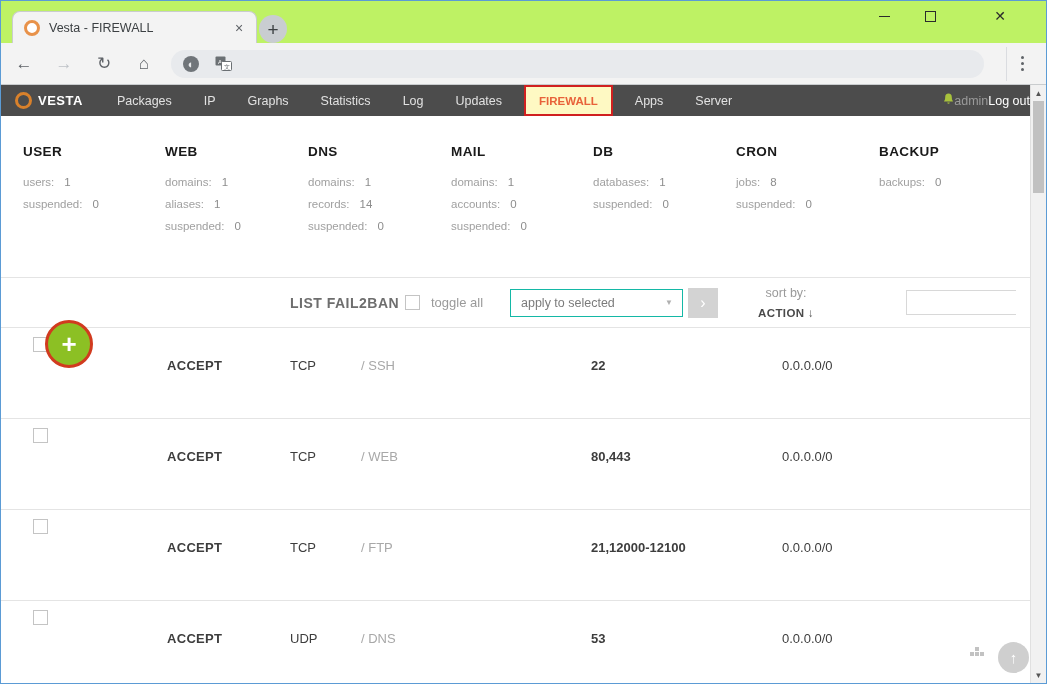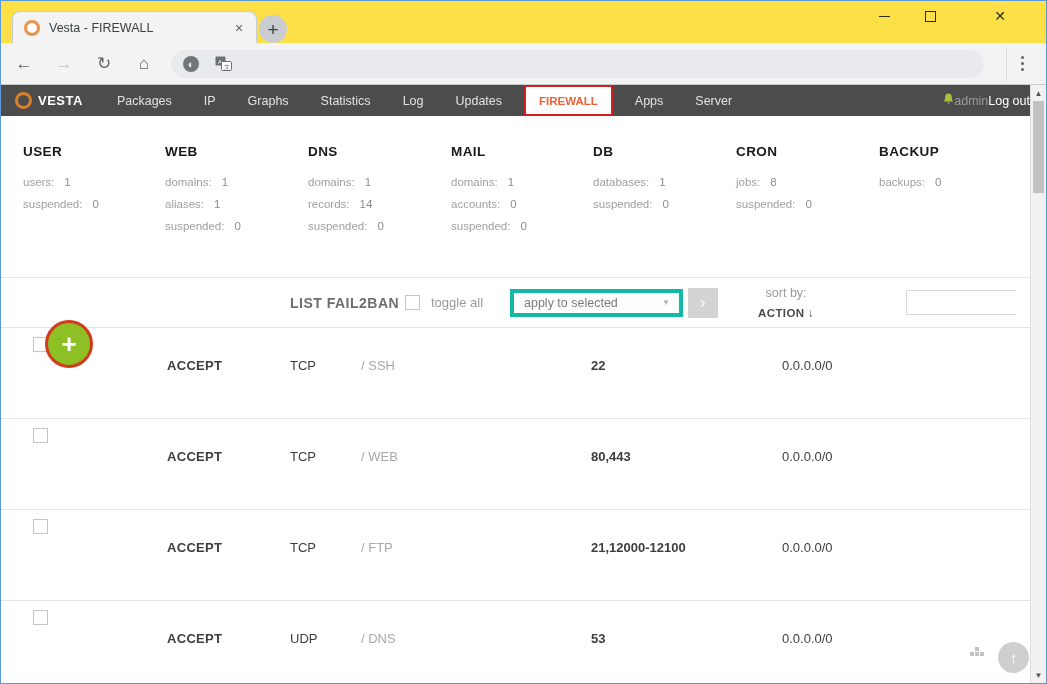--- a/index.html
+++ b/index.html
@@ -16,21 +16,21 @@
     width: 1047px; height: 684px;
     background: #d6d9dc;
     border: 1px solid #5b9bd5;
     overflow: hidden;
   }
 
   
   #titlebar {
     position: absolute; left: 0; top: 0;
     width: 1045px; height: 42px;
-    background: #fde047;
+    background: #bef264;
   }
   #tab {
     position: absolute; left: 11px; top: 10px;
     width: 245px; height: 32px;
     background: #f3f3f3;
     border: 1px solid #c9ccce;
     border-bottom: none;
     border-radius: 8px 8px 0 0;
     display: flex; align-items: center;
   }
@@ -146,21 +146,21 @@
     font-size: 13px; font-weight: bold; color: #ffffff;
     letter-spacing: 0.5px;
   }
   .vtab {
     font-size: 12.5px; color: #e2e2e2;
     padding: 0 16px; height: 33px;
     display: flex; align-items: center;
     white-space: nowrap;
   }
   .vtab.active {
-    background: #ffffff;
+    background: #fef9c3;
     color: #e8623a;
     font-weight: bold;
     font-size: 11.5px;
     border: 2px solid #d02020;
     height: 31px; margin: 1px 6px;
     padding: 0 13px;
   }
   #vnav-right {
     margin-left: auto; display: flex; align-items: center;
     padding-right: 16px; gap: 0;
@@ -208,21 +208,21 @@
   }
   .cbox {
     width: 15px; height: 15px;
     border: 1px solid #c4c4c4; background: #fff;
     flex: none;
   }
   #toggleall-label { font-size: 13px; color: #9a9a9a; }
   #applysel {
     position: absolute; left: 509px;
     width: 173px; height: 28px;
-    border: 4px solid #14b8a6; background: #fff;
+    border: 1px solid #14b8a6; background: #fff;
     display: flex; align-items: center;
     font-size: 12.5px; color: #7b7b7b;
     padding-left: 10px;
   }
   #applysel .caret {
     margin-left: auto; margin-right: 9px;
     font-size: 8px; color: #b0b0b0;
   }
   #applygo {
     position: absolute; left: 687px;

